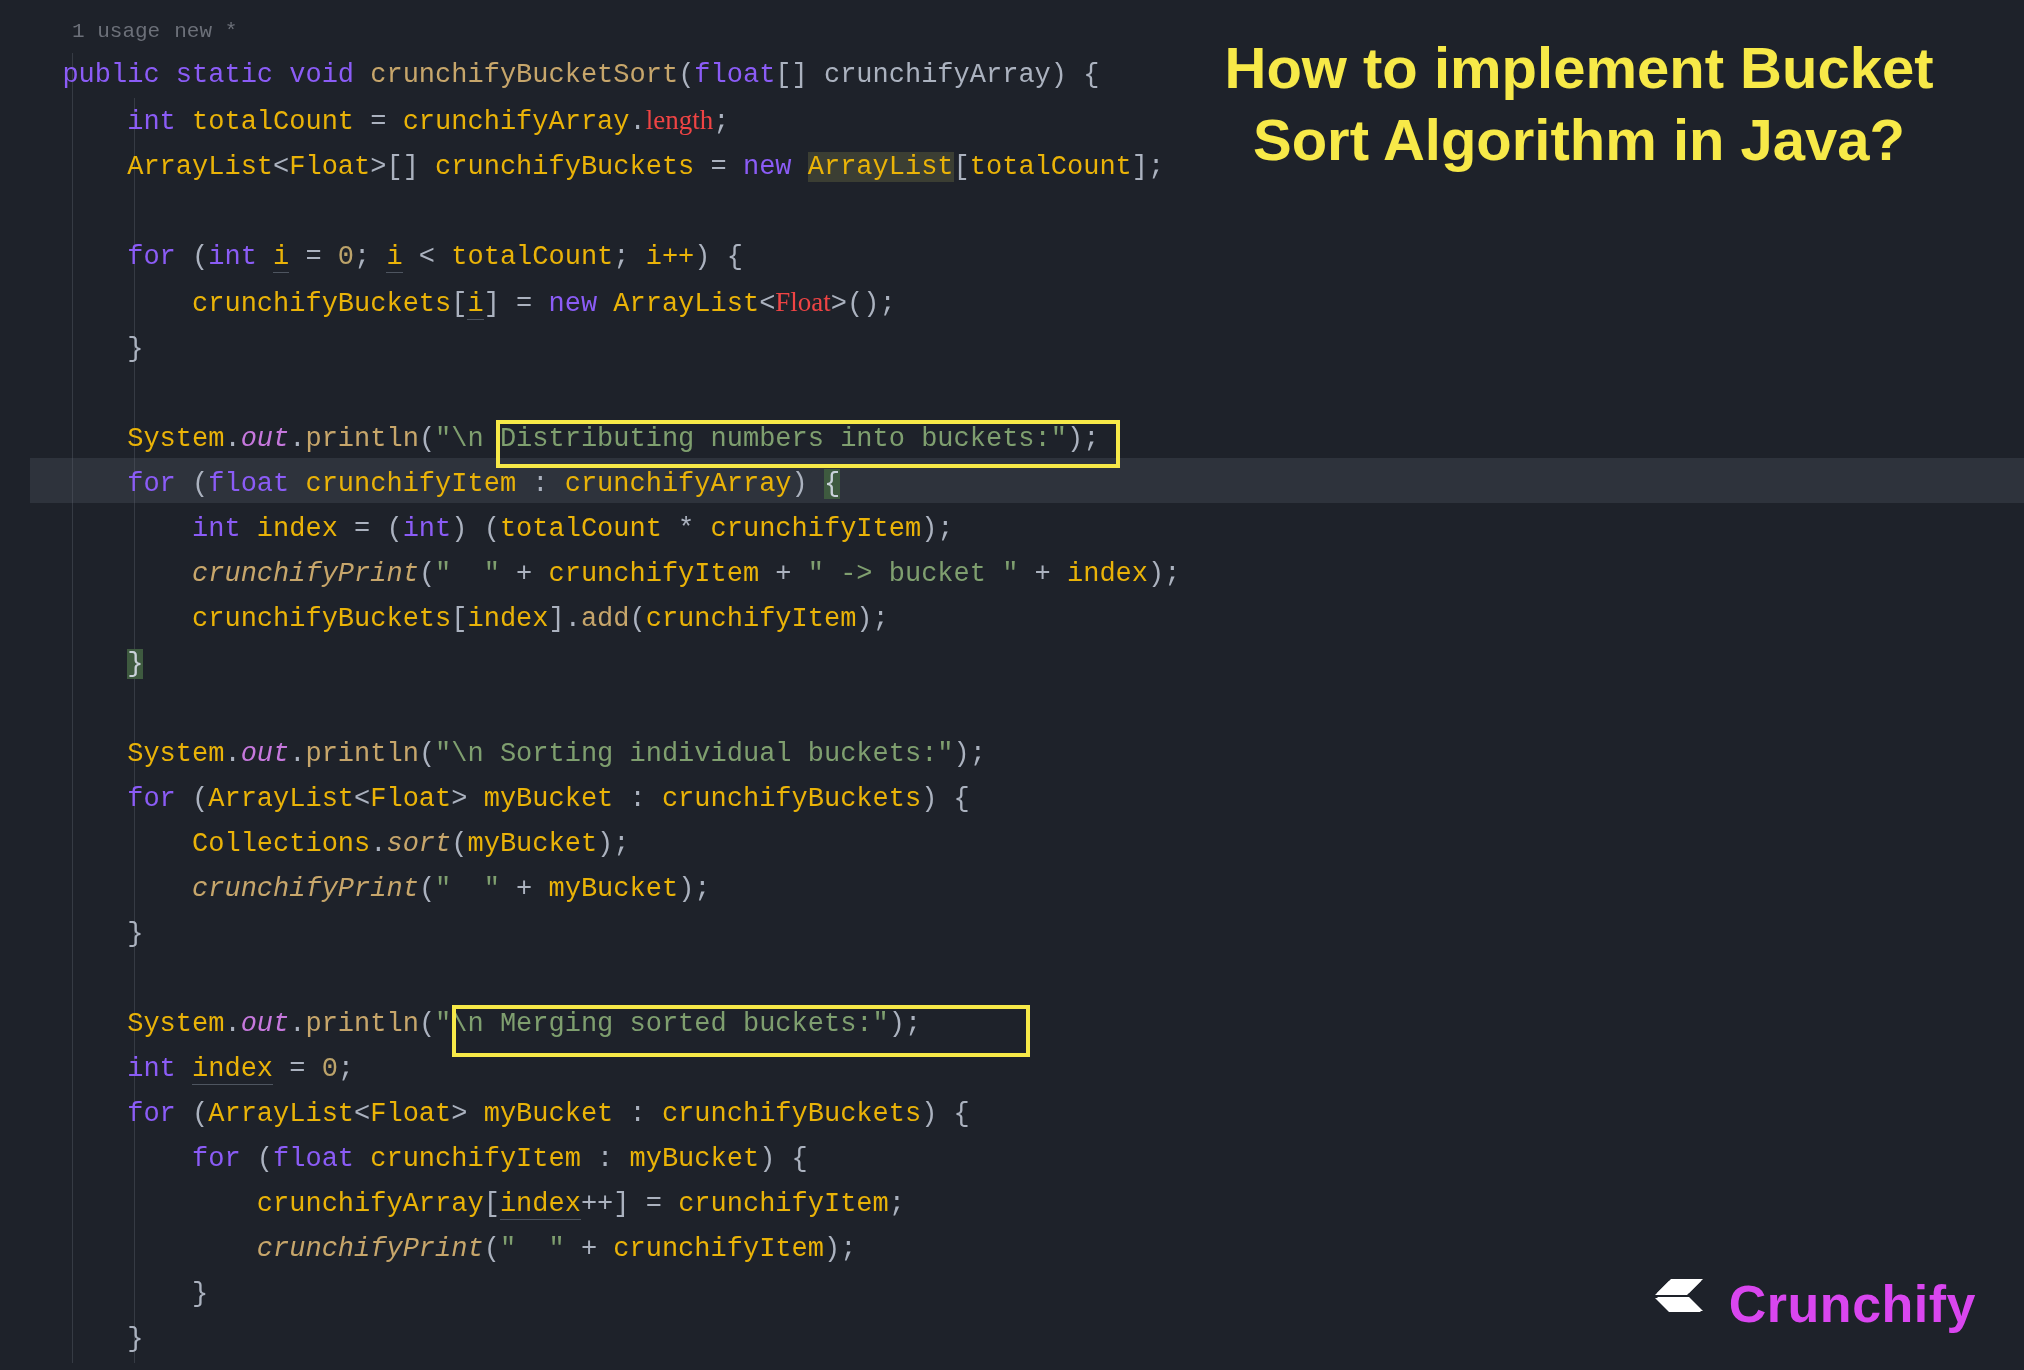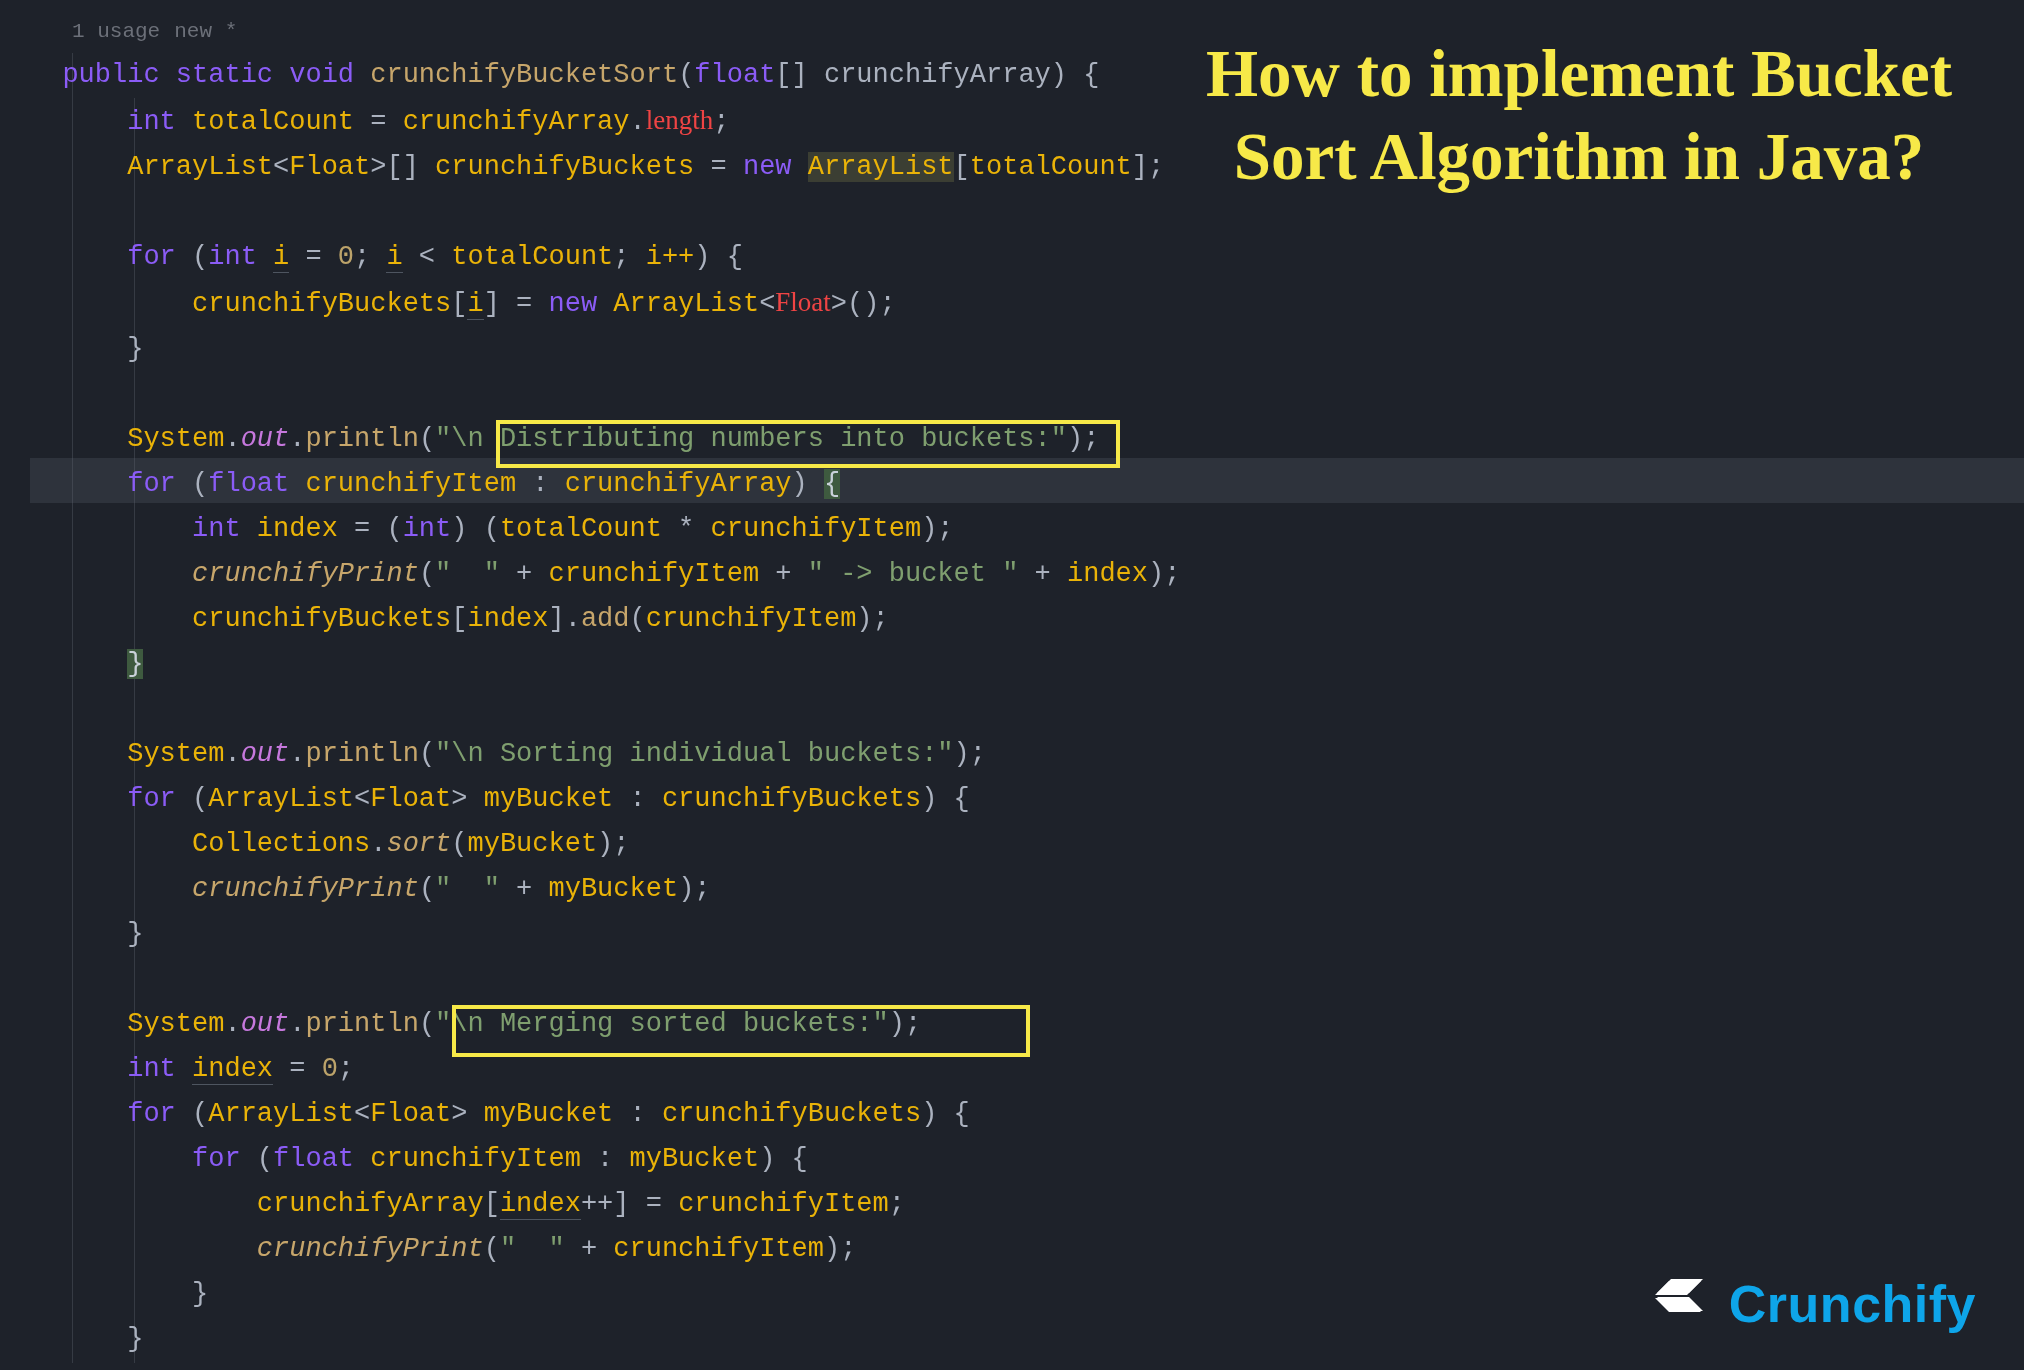--- a/index.html
+++ b/index.html
@@ -68,23 +68,23 @@
     z-index: 3;
   }
 
   
   .title {
     position: absolute;
     top: 32px;
     right: 60px;
     width: 770px;
     text-align: center;
-    font-family: Liberation Serif, serif;
+    font-family: Liberation Sans, sans-serif;
     font-weight: 800;
-    font-size: 67px;
+    font-size: 58px;
     line-height: 1.24;
     color: #f7e948;
     z-index: 4;
   }
 
   
   .logo {
     position: absolute;
     right: 48px;
     bottom: 36px;
@@ -92,21 +92,21 @@
     align-items: center;
     gap: 14px;
     color: #ffffff;
     z-index: 4;
   }
   .logo svg { display:block; }
   .logo-text {
     font-family: "Helvetica Neue", Arial, sans-serif;
     font-weight: 800;
     font-size: 52px;
-    color: #0ea5e9;
+    color: #d946ef;
     letter-spacing: 0.5px;
   }
 
   
   .guide {
     position:absolute;
     top:0;
     width:1px;
     background:#363b44;
     pointer-events:none;

